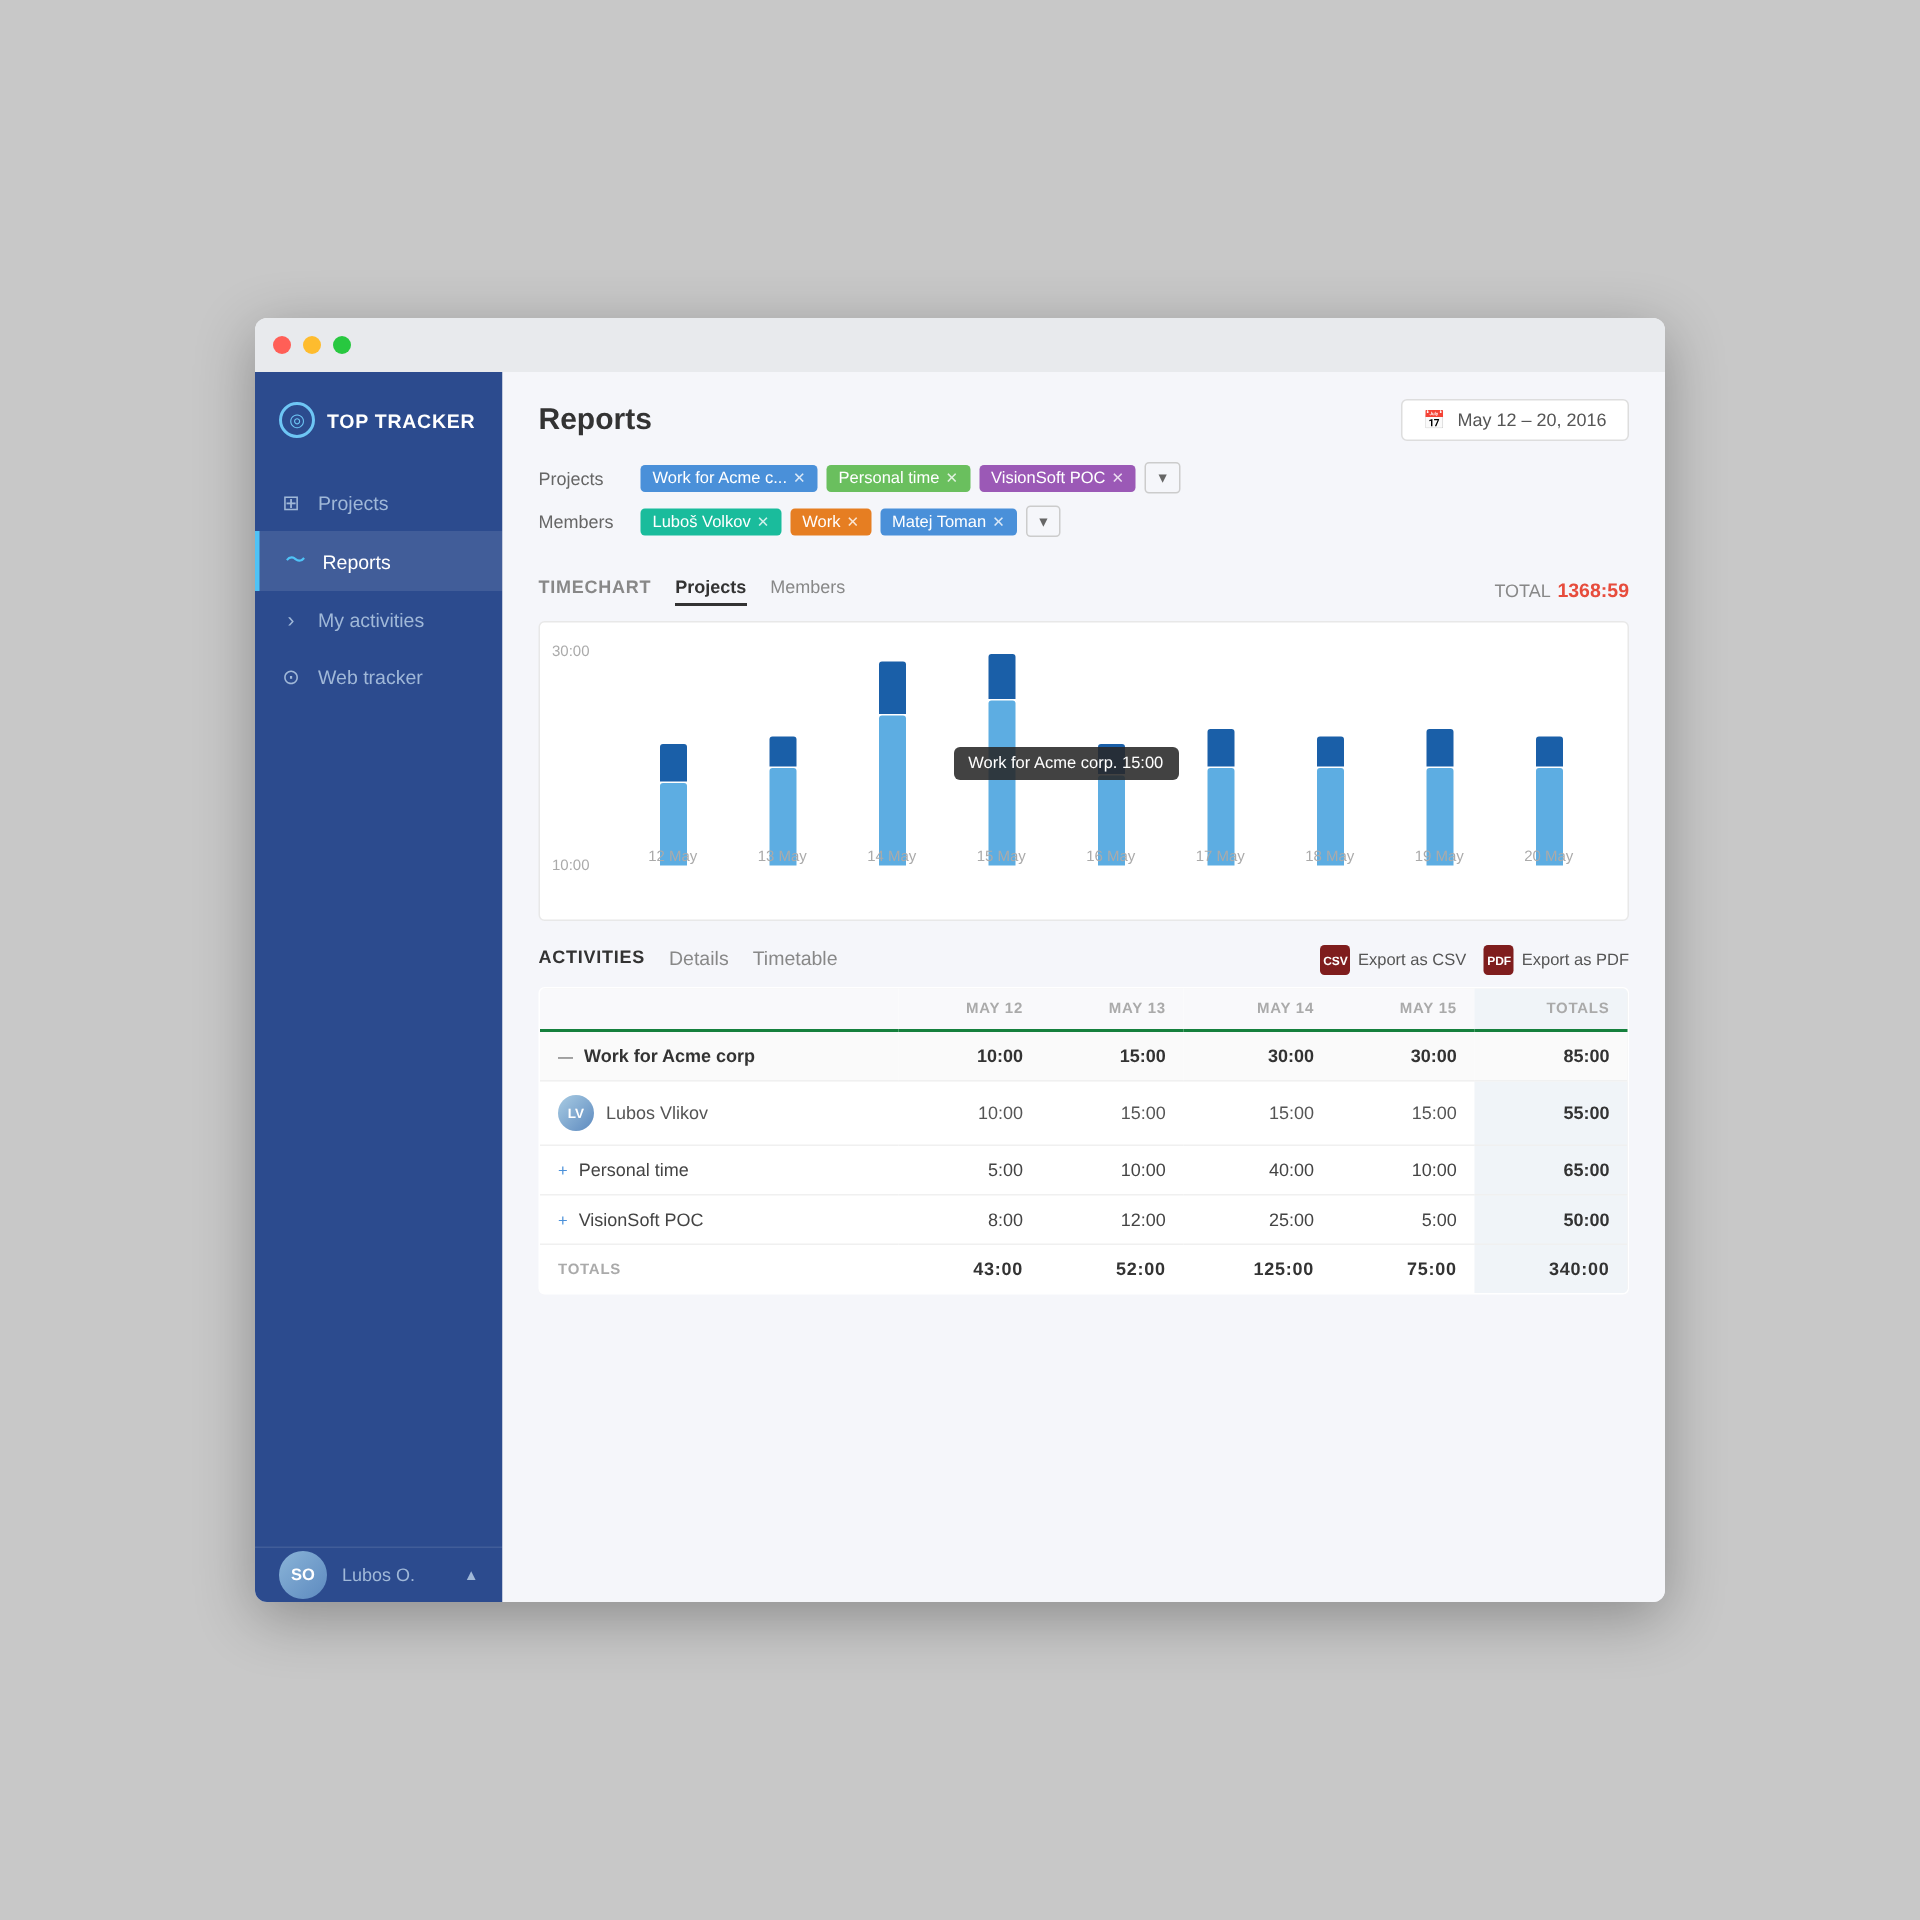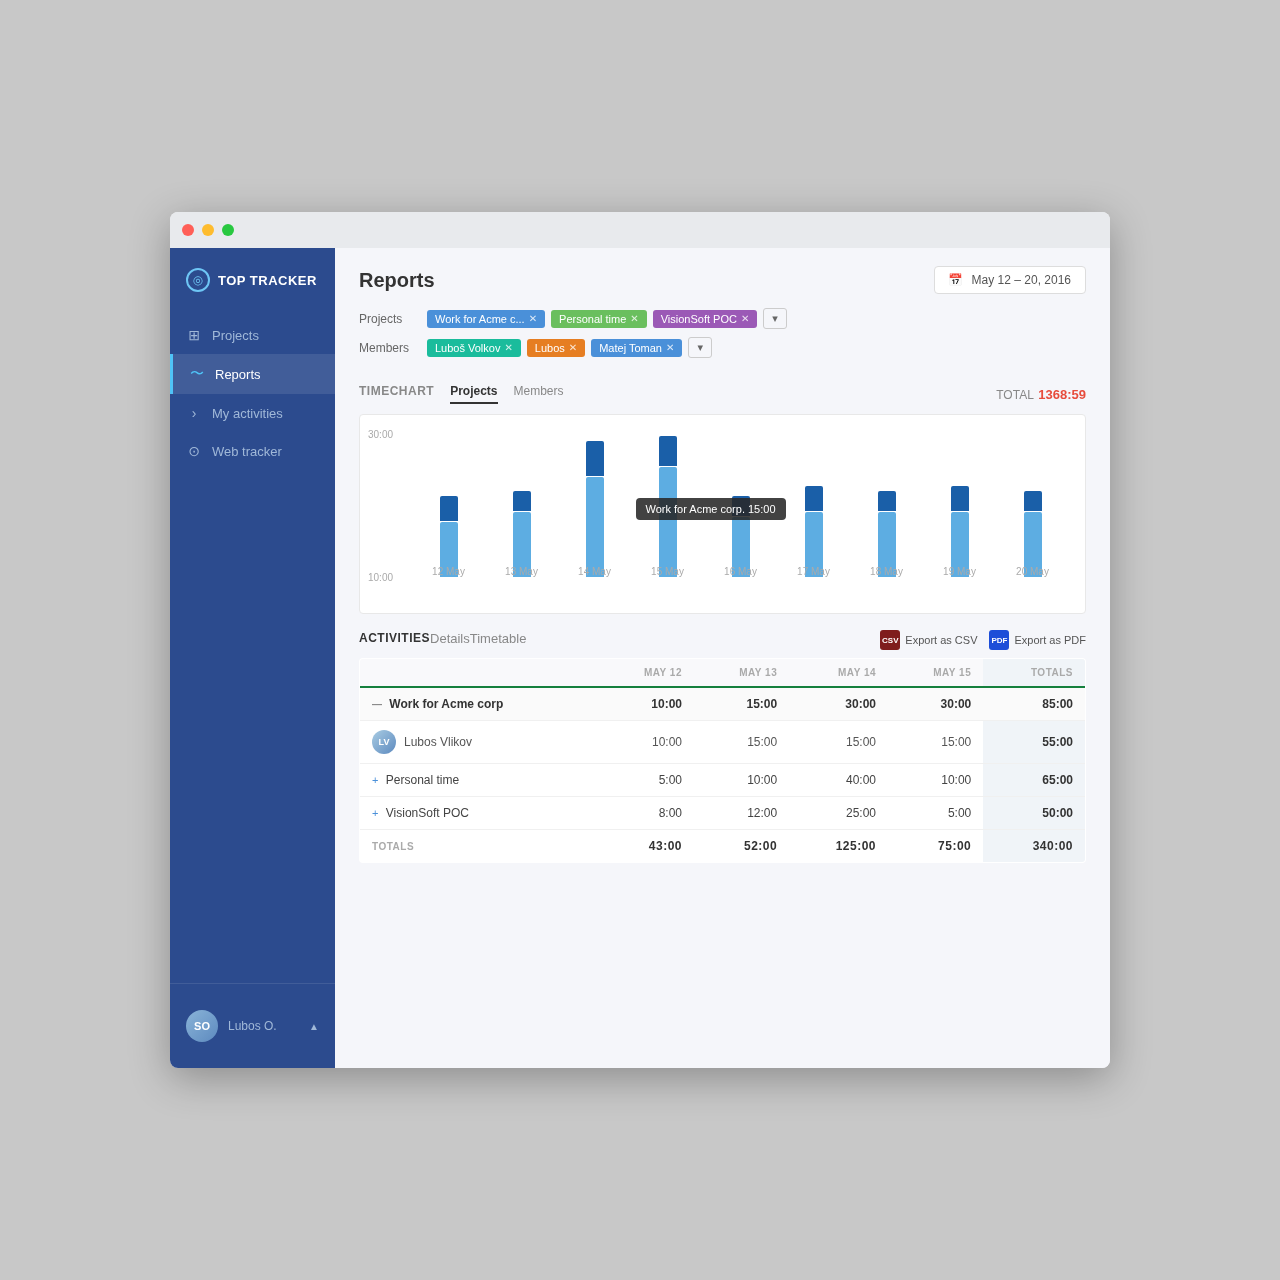--- a/index.html
+++ b/index.html
@@ -80,21 +80,21 @@
       position: relative;
     }
     .nav-item.active {
       background: rgba(255,255,255,0.1);
       color: #fff;
       border-left: 3px solid #4fc3f7;
     }
     .nav-item.active .nav-icon { color: #4fc3f7; }
     .nav-icon { font-size: 14px; width: 16px; text-align: center; }
     .sidebar-footer {
-      padding: 26px 16px;
+      padding: 2px 16px;
       display: flex;
       align-items: center;
       gap: 10px;
       border-top: 1px solid rgba(255,255,255,0.1);
     }
     .avatar-face {
       width: 32px; height: 32px; border-radius: 50%;
       background: linear-gradient(135deg, #8ab4d8 0%, #5d8abf 100%);
       display: flex; align-items: center; justify-content: center;
       color: #fff; font-size: 11px; font-weight: 600;
@@ -272,21 +272,21 @@
     
     .table-section {
       padding: 0 24px 16px;
     }
     .table-tabs-row {
       display: flex;
       align-items: center;
       justify-content: space-between;
       margin-bottom: 8px;
     }
-    .table-tab-group { display: flex; gap: 0; align-items: center; }
+    .table-tab-group { display: flex; gap: 16px; align-items: center; }
     .table-tab {
       font-size: 13px;
       color: #888;
       cursor: pointer;
       padding: 0 0 4px;
     }
     .table-tab.active {
       color: #333;
       font-weight: 700;
       text-transform: uppercase;
@@ -298,21 +298,21 @@
       display: flex;
       align-items: center;
       gap: 5px;
       font-size: 11px;
       color: #555;
       cursor: pointer;
       background: none;
       border: none;
     }
     .export-icon-csv { width: 20px; height: 20px; background: #7f1d1d; border-radius: 3px; display: flex; align-items: center; justify-content: center; color: #fff; font-size: 8px; font-weight: 700; }
-    .export-icon-pdf { width: 20px; height: 20px; background: #1d4ed8; border-radius: 3px; display: flex; align-items: center; justify-content: center; color: #fff; font-size: 8px; font-weight: 700; }
+    .export-icon-pdf { width: 20px; height: 20px; background: #7f1d1d; border-radius: 3px; display: flex; align-items: center; justify-content: center; color: #fff; font-size: 8px; font-weight: 700; }
     .data-table {
       width: 100%;
       background: #fff;
       border: 1px solid #e8e8e8;
       border-radius: 4px;
       overflow: hidden;
       border-collapse: collapse;
     }
     .data-table thead tr {
       background: #f9f9fb;
@@ -420,21 +420,21 @@
           </div>
         </div>
         <div class="filter-row">
           <span class="filter-label">Members</span>
           <div class="filter-tags">
             <span class="tag tag-teal">
               <span>Luboš Volkov</span>
               <span class="tag-close">✕</span>
             </span>
             <span class="tag tag-orange">
-              <span>Lubos</span>
+              <span>Work</span>
               <span class="tag-close">✕</span>
             </span>
             <span class="tag tag-blue">
               <span>Matej Toman</span>
               <span class="tag-close">✕</span>
             </span>
             <span class="tag-dropdown">▾</span>
           </div>
         </div>
       </div>

